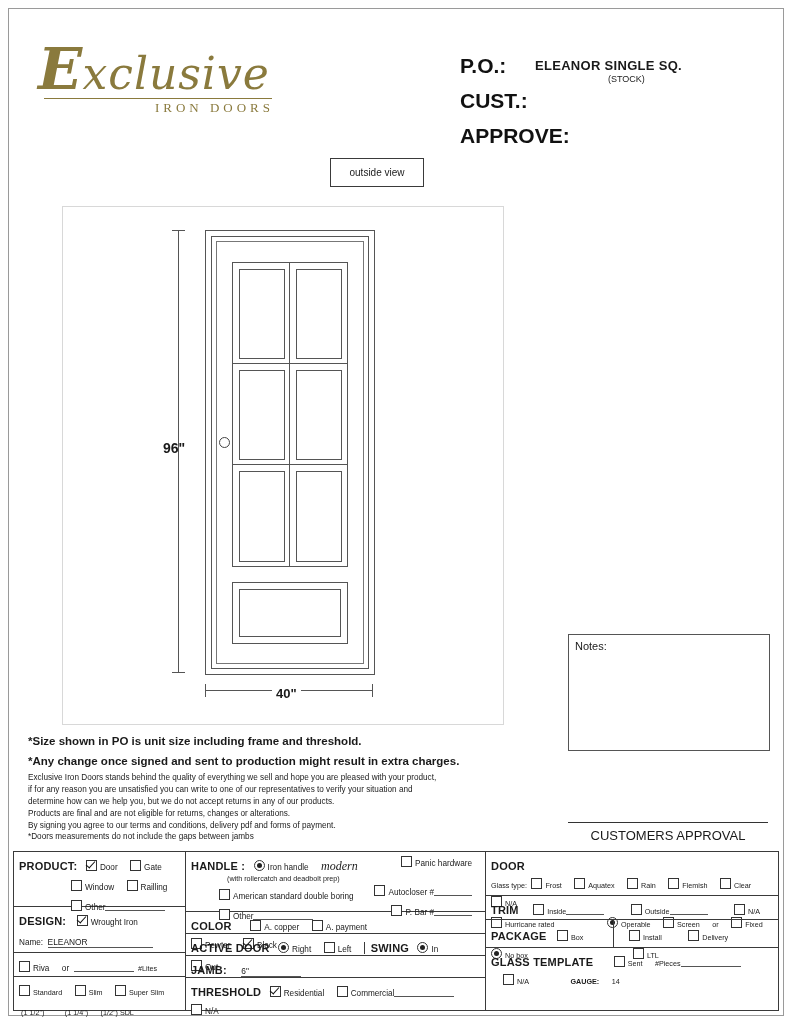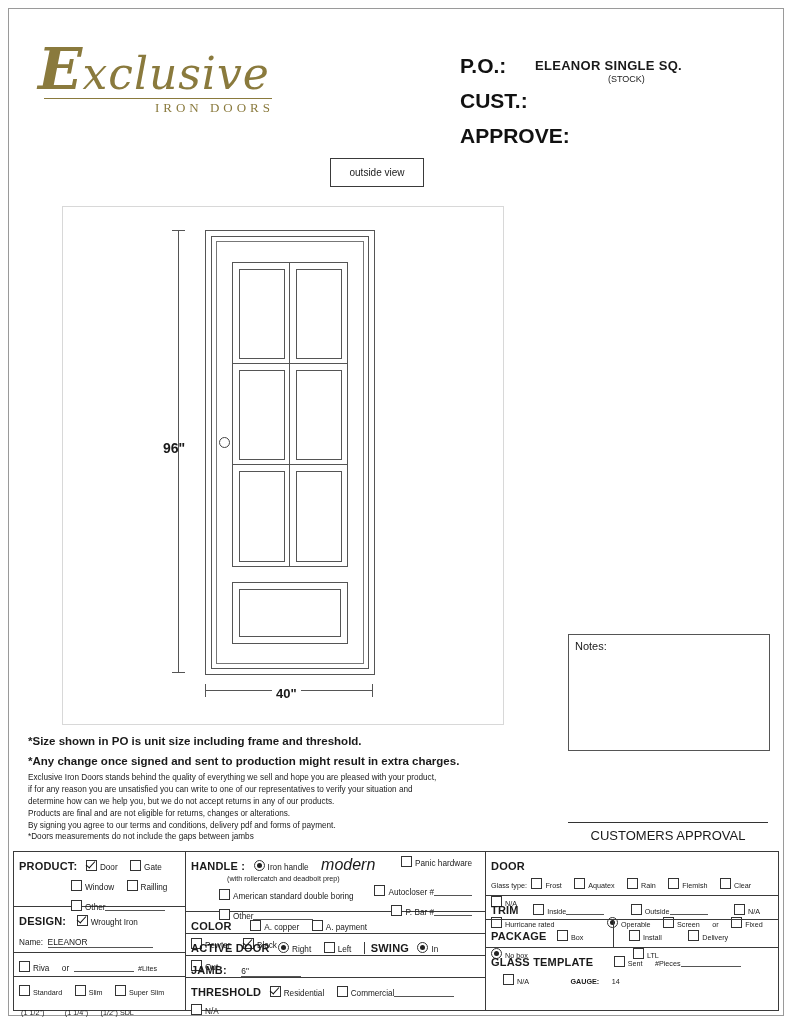--- a/index.html
+++ b/index.html
@@ -75,21 +75,21 @@
   .cb{display:inline-block;width:9px;height:9px;border:1px solid #333;vertical-align:-1px;margin-right:3px;background:#fff;position:relative;}
   .cb.checked:after{content:"";position:absolute;left:1px;top:-2px;width:4px;height:8px;border:solid #111;border-width:0 1.6px 1.6px 0;transform:rotate(42deg);}
   .rb{display:inline-block;width:9px;height:9px;border:1px solid #333;border-radius:50%;vertical-align:-1px;margin-right:3px;background:#fff;position:relative;}
   .rb.sel:after{content:"";position:absolute;left:2px;top:2px;width:5px;height:5px;border-radius:50%;background:#222;}
   .ln{display:inline-block;border-bottom:1px solid #555;min-width:38px;height:9px;vertical-align:-1px;}
   .ln.w60{min-width:60px;}
   .ln.w80{min-width:80px;}
   .val{font-size:8.4px;}
   .row{margin:2px 0;}
   .inline{display:inline-block;margin-right:8px;}
-  .hand-val{font-family:Liberation Sans, sans-serif;font-size:16px;font-style:italic;}
+  .hand-val{font-family:Liberation Serif, serif;font-size:12px;font-style:italic;}
 </style>
 </head>
 <body>
 
 <div class="page">
   <div class="frame"></div>
 
   <div class="logo">
     <div class="word"><span class="cap">E</span><span>xclusive</span></div>
     <div class="rule"></div>

